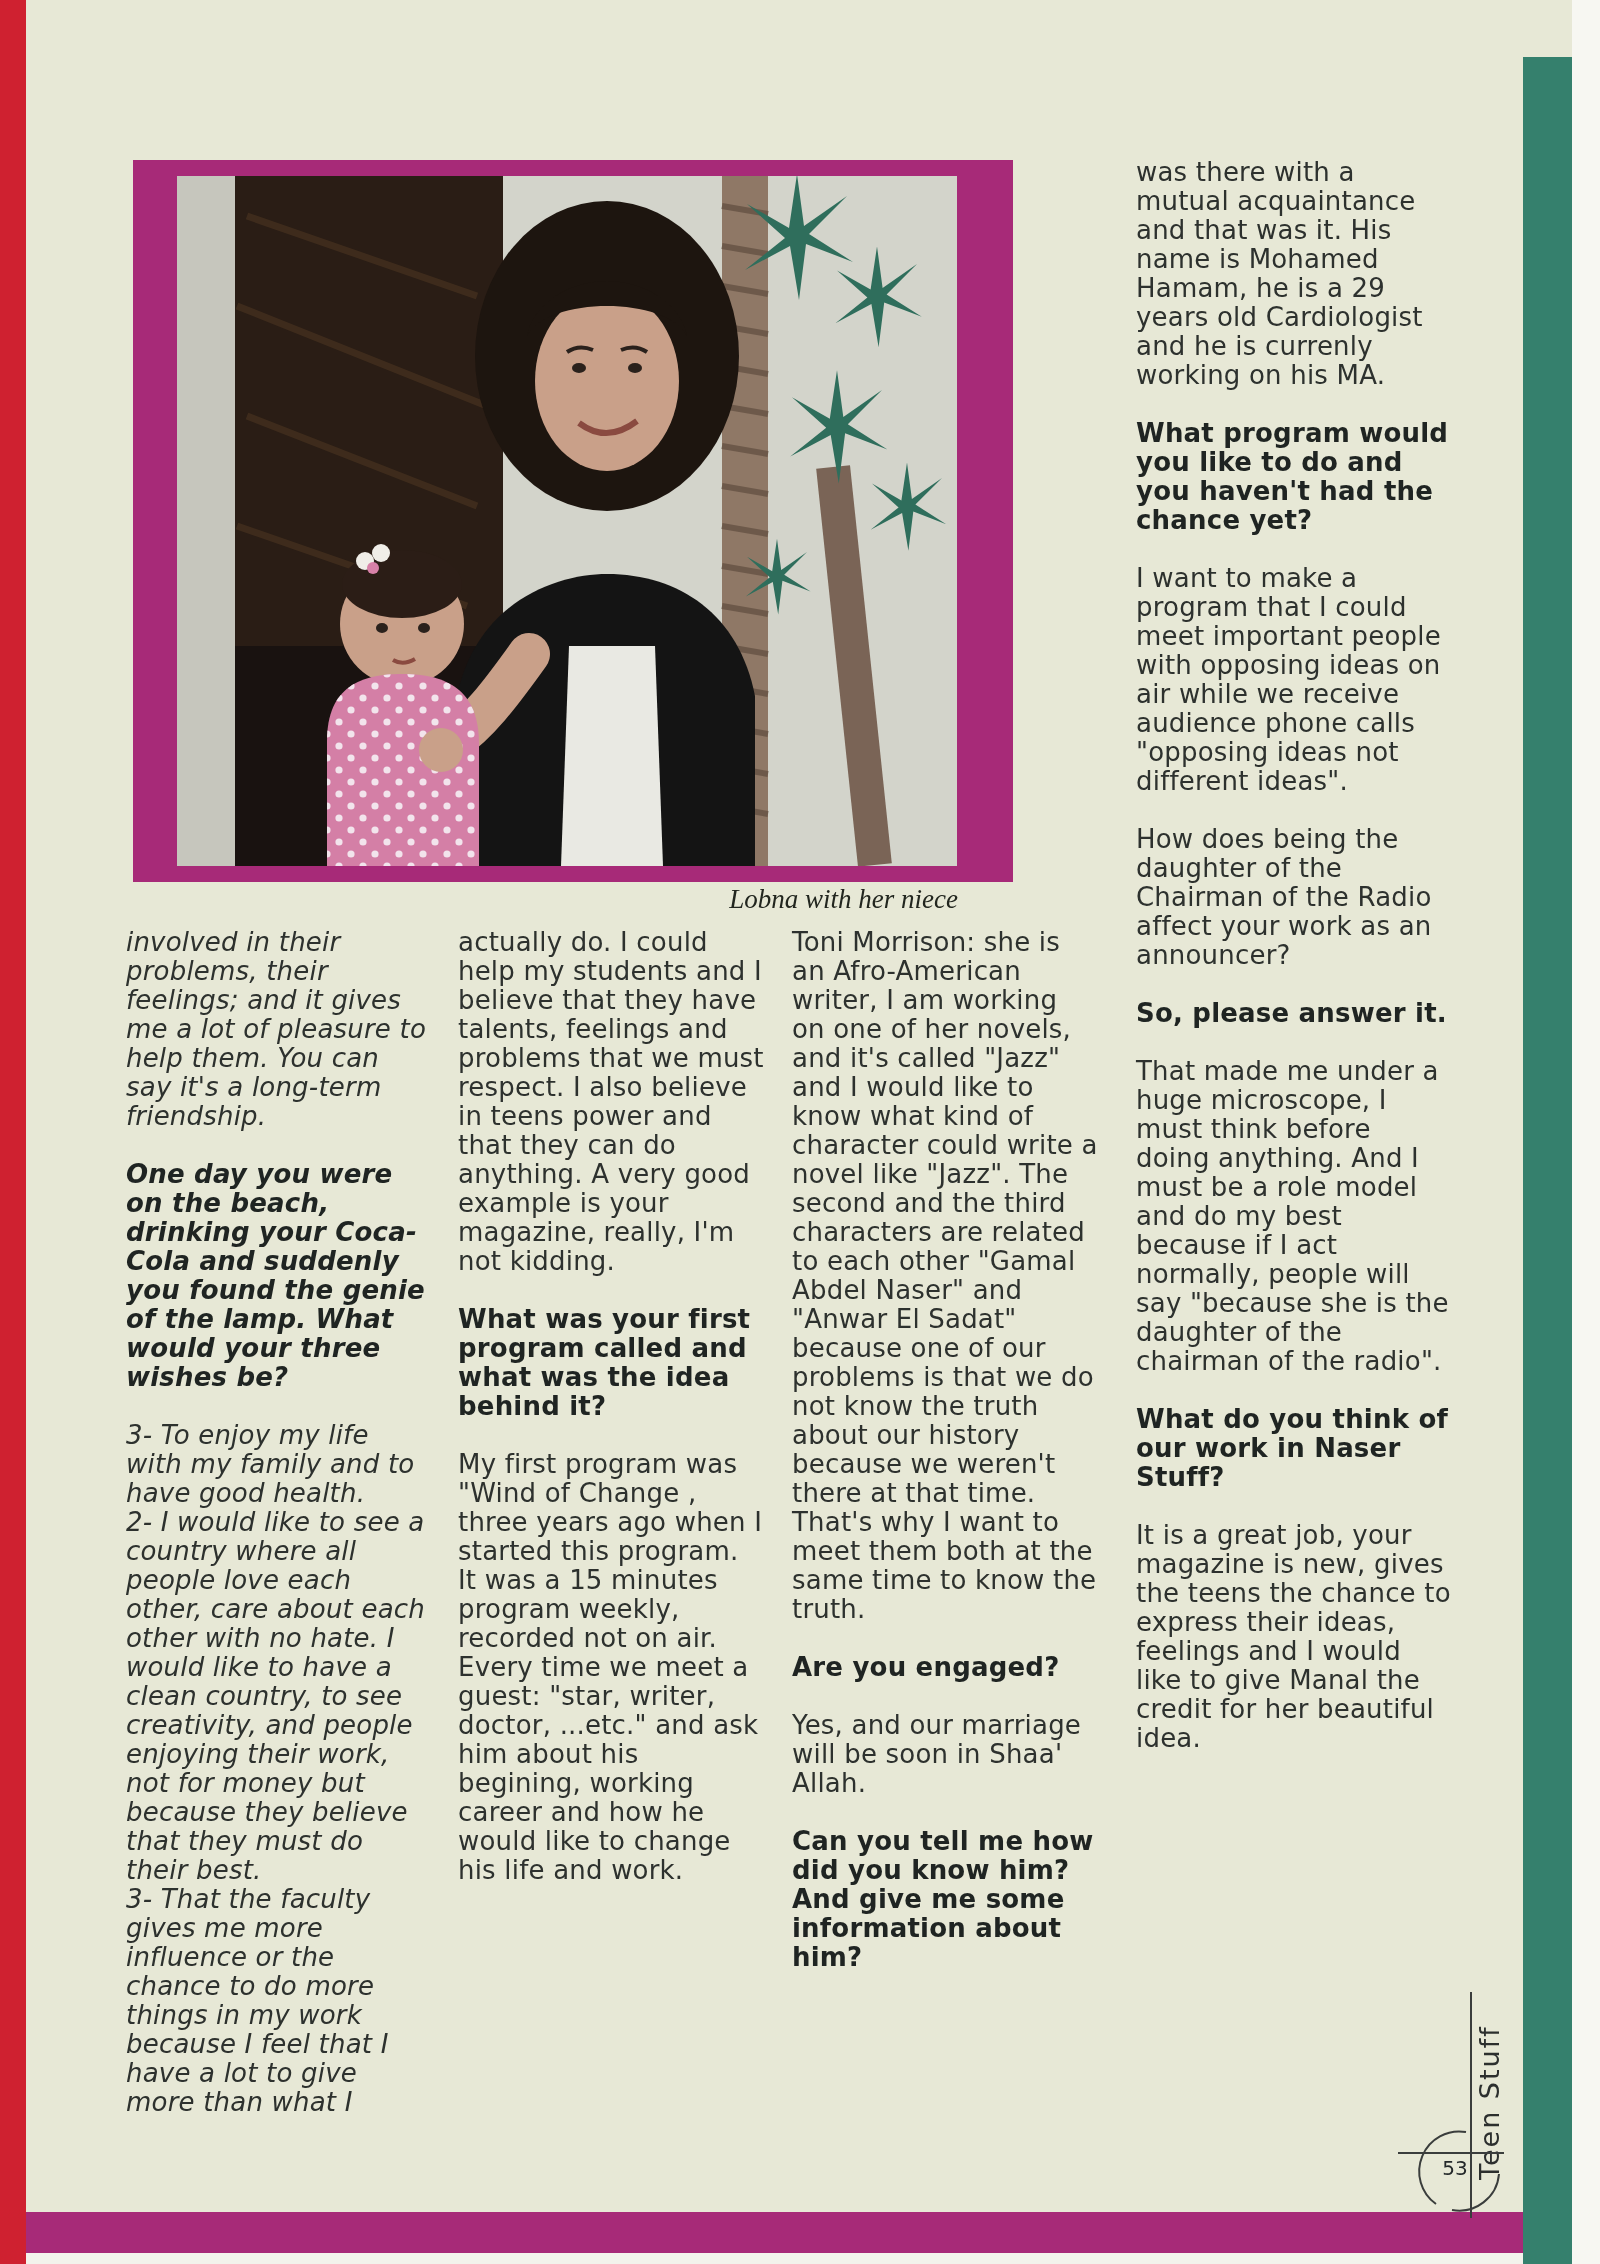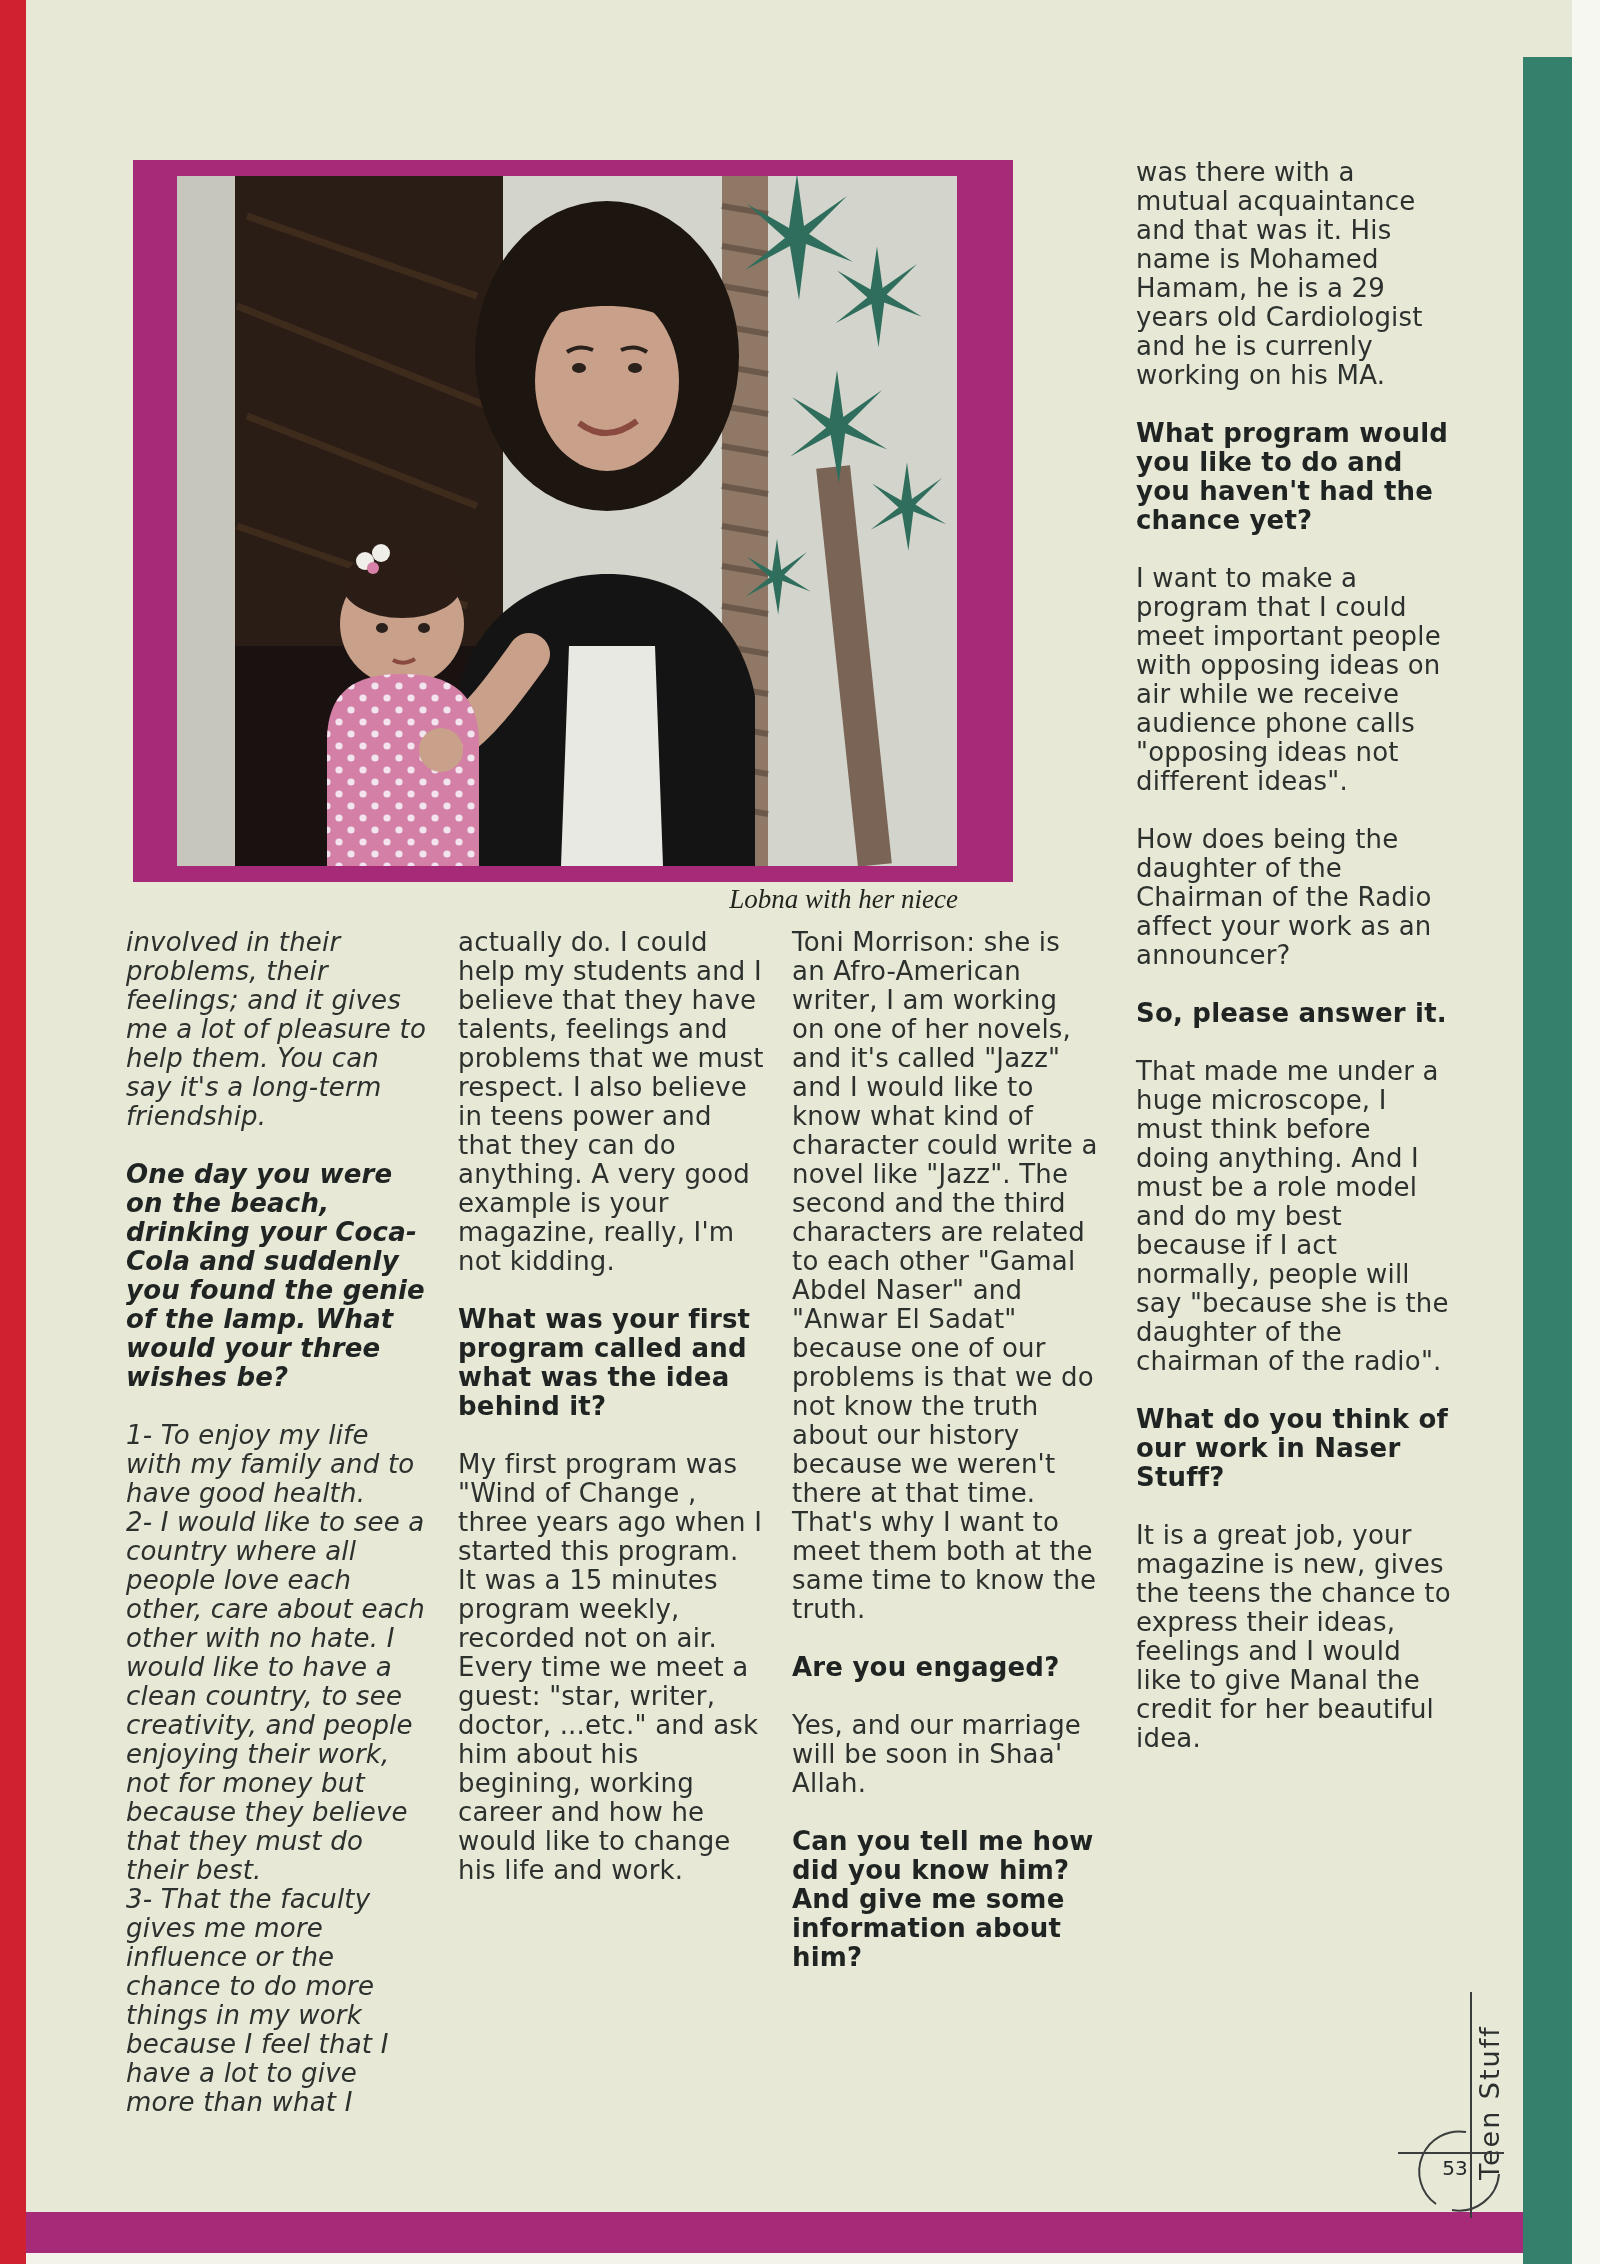--- a/index.html
+++ b/index.html
@@ -124,21 +124,21 @@
         <circle cx="264" cy="574" r="22" fill="#c9a089"></circle>
       </g>
     </svg>
   </div>
 
   <div class="caption">Lobna with her niece</div>
 
   <div class="col col1">
     <p class="blk">involved in their problems, their feelings; and it gives me a lot of pleasure to help them.  You can say it's a long-term friendship.</p>
     <p class="blk q">One day you were on the beach, drinking your Coca-Cola and suddenly you found the genie of the lamp. What would your three wishes be?</p>
-    <p class="blk">1- To enjoy my life with my family and to have good health.</p>
+    <p class="blk">3- To enjoy my life with my family and to have good health.</p>
     <p class="blk tight">2- I would like to see a country where all people love each other, care about each other with no hate.  I would like to have a clean country, to see creativity, and people enjoying their work, not for money but because they believe that they must do their best.</p>
     <p class="blk tight">3- That the faculty gives me more influence or the chance to do more things in my work because I feel that I have a lot to give more than what I</p>
   </div>
 
   <div class="col col2">
     <p class="blk">actually do. I could help my students and I believe that they have talents, feelings and problems that we must respect. I also believe in teens power and that they can do anything. A very good example is your magazine, really, I'm not kidding.</p>
     <p class="blk q">What was your first program called and what was the idea behind it?</p>
     <p class="blk">My first program was "Wind of Change , three years ago when I started this program. It was a 15 minutes program weekly, recorded not on air.</p>
     <p class="blk tight">Every time we meet a guest: "star, writer, doctor, ...etc." and ask him about his begining, working career and how he would like to change his life and work.</p>
   </div>

